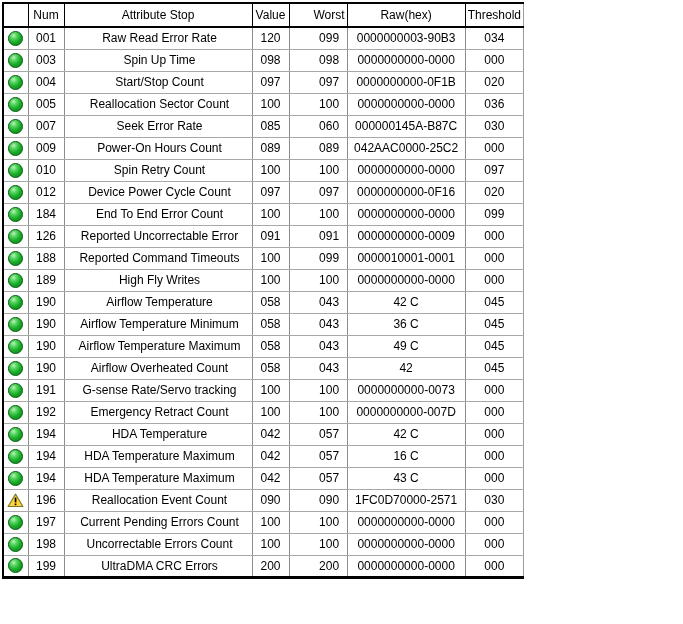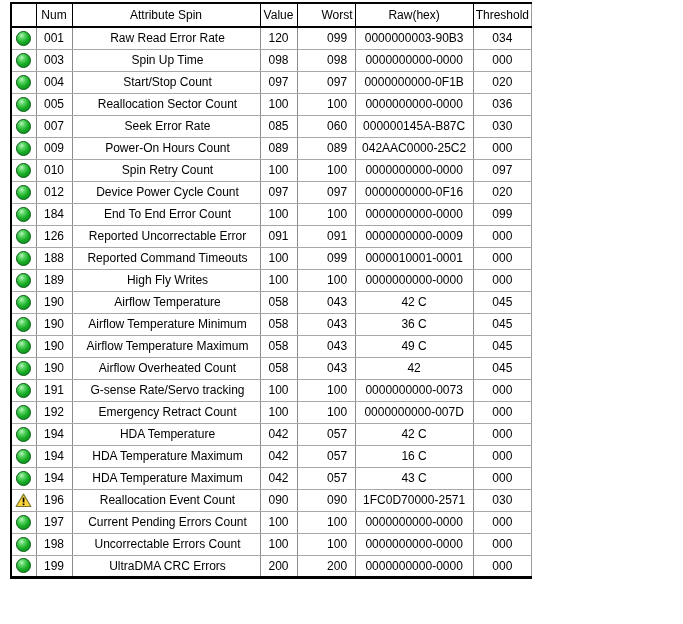--- a/index.html
+++ b/index.html
@@ -10,21 +10,20 @@
     font-size: 12px; color: #000;
     position: relative;
   }
   .table-wrap { position: absolute; top: 2px; left: 2px; }
   table.smart {
     border-collapse: collapse; table-layout: fixed; background: #fff;
     border-top: 2px solid #000;
     border-left: 2px solid #000;
     border-bottom: 3px solid #000;
     border-right: 1px solid #9b9b9b;
-    margin-left: 8px;
   }
   th {
     font-weight: normal; height: 24px; padding: 0 2px;
     border-right: 1px solid #000;
     border-bottom: 2px solid #000;
     text-align: center; white-space: nowrap; overflow: hidden;
     background: #fff;
   }
   td {
     height: 22px; padding: 0 2px;
@@ -63,21 +62,21 @@
         <col class="c-name">
       <col class="c-value">
         <col class="c-worst">
         <col class="c-raw">
         <col class="c-thr">
     </colgroup>
     <thead>
       <tr>
         <th class="c-icon"></th>
         <th class="c-num">Num</th>
-        <th class="c-name">Attribute Spin</th>
+        <th class="c-name">Attribute Stop</th>
         <th class="c-value">Value</th>
         <th class="c-worst">Worst</th>
         <th class="c-raw">Raw(hex)</th>
         <th class="c-thr">Threshold</th>
       </tr>
     </thead>
     <tbody id="table-body">
         <tr>
     <td class="c-icon"><span class="orb"></span></td>
     <td class="c-num">001</td>

